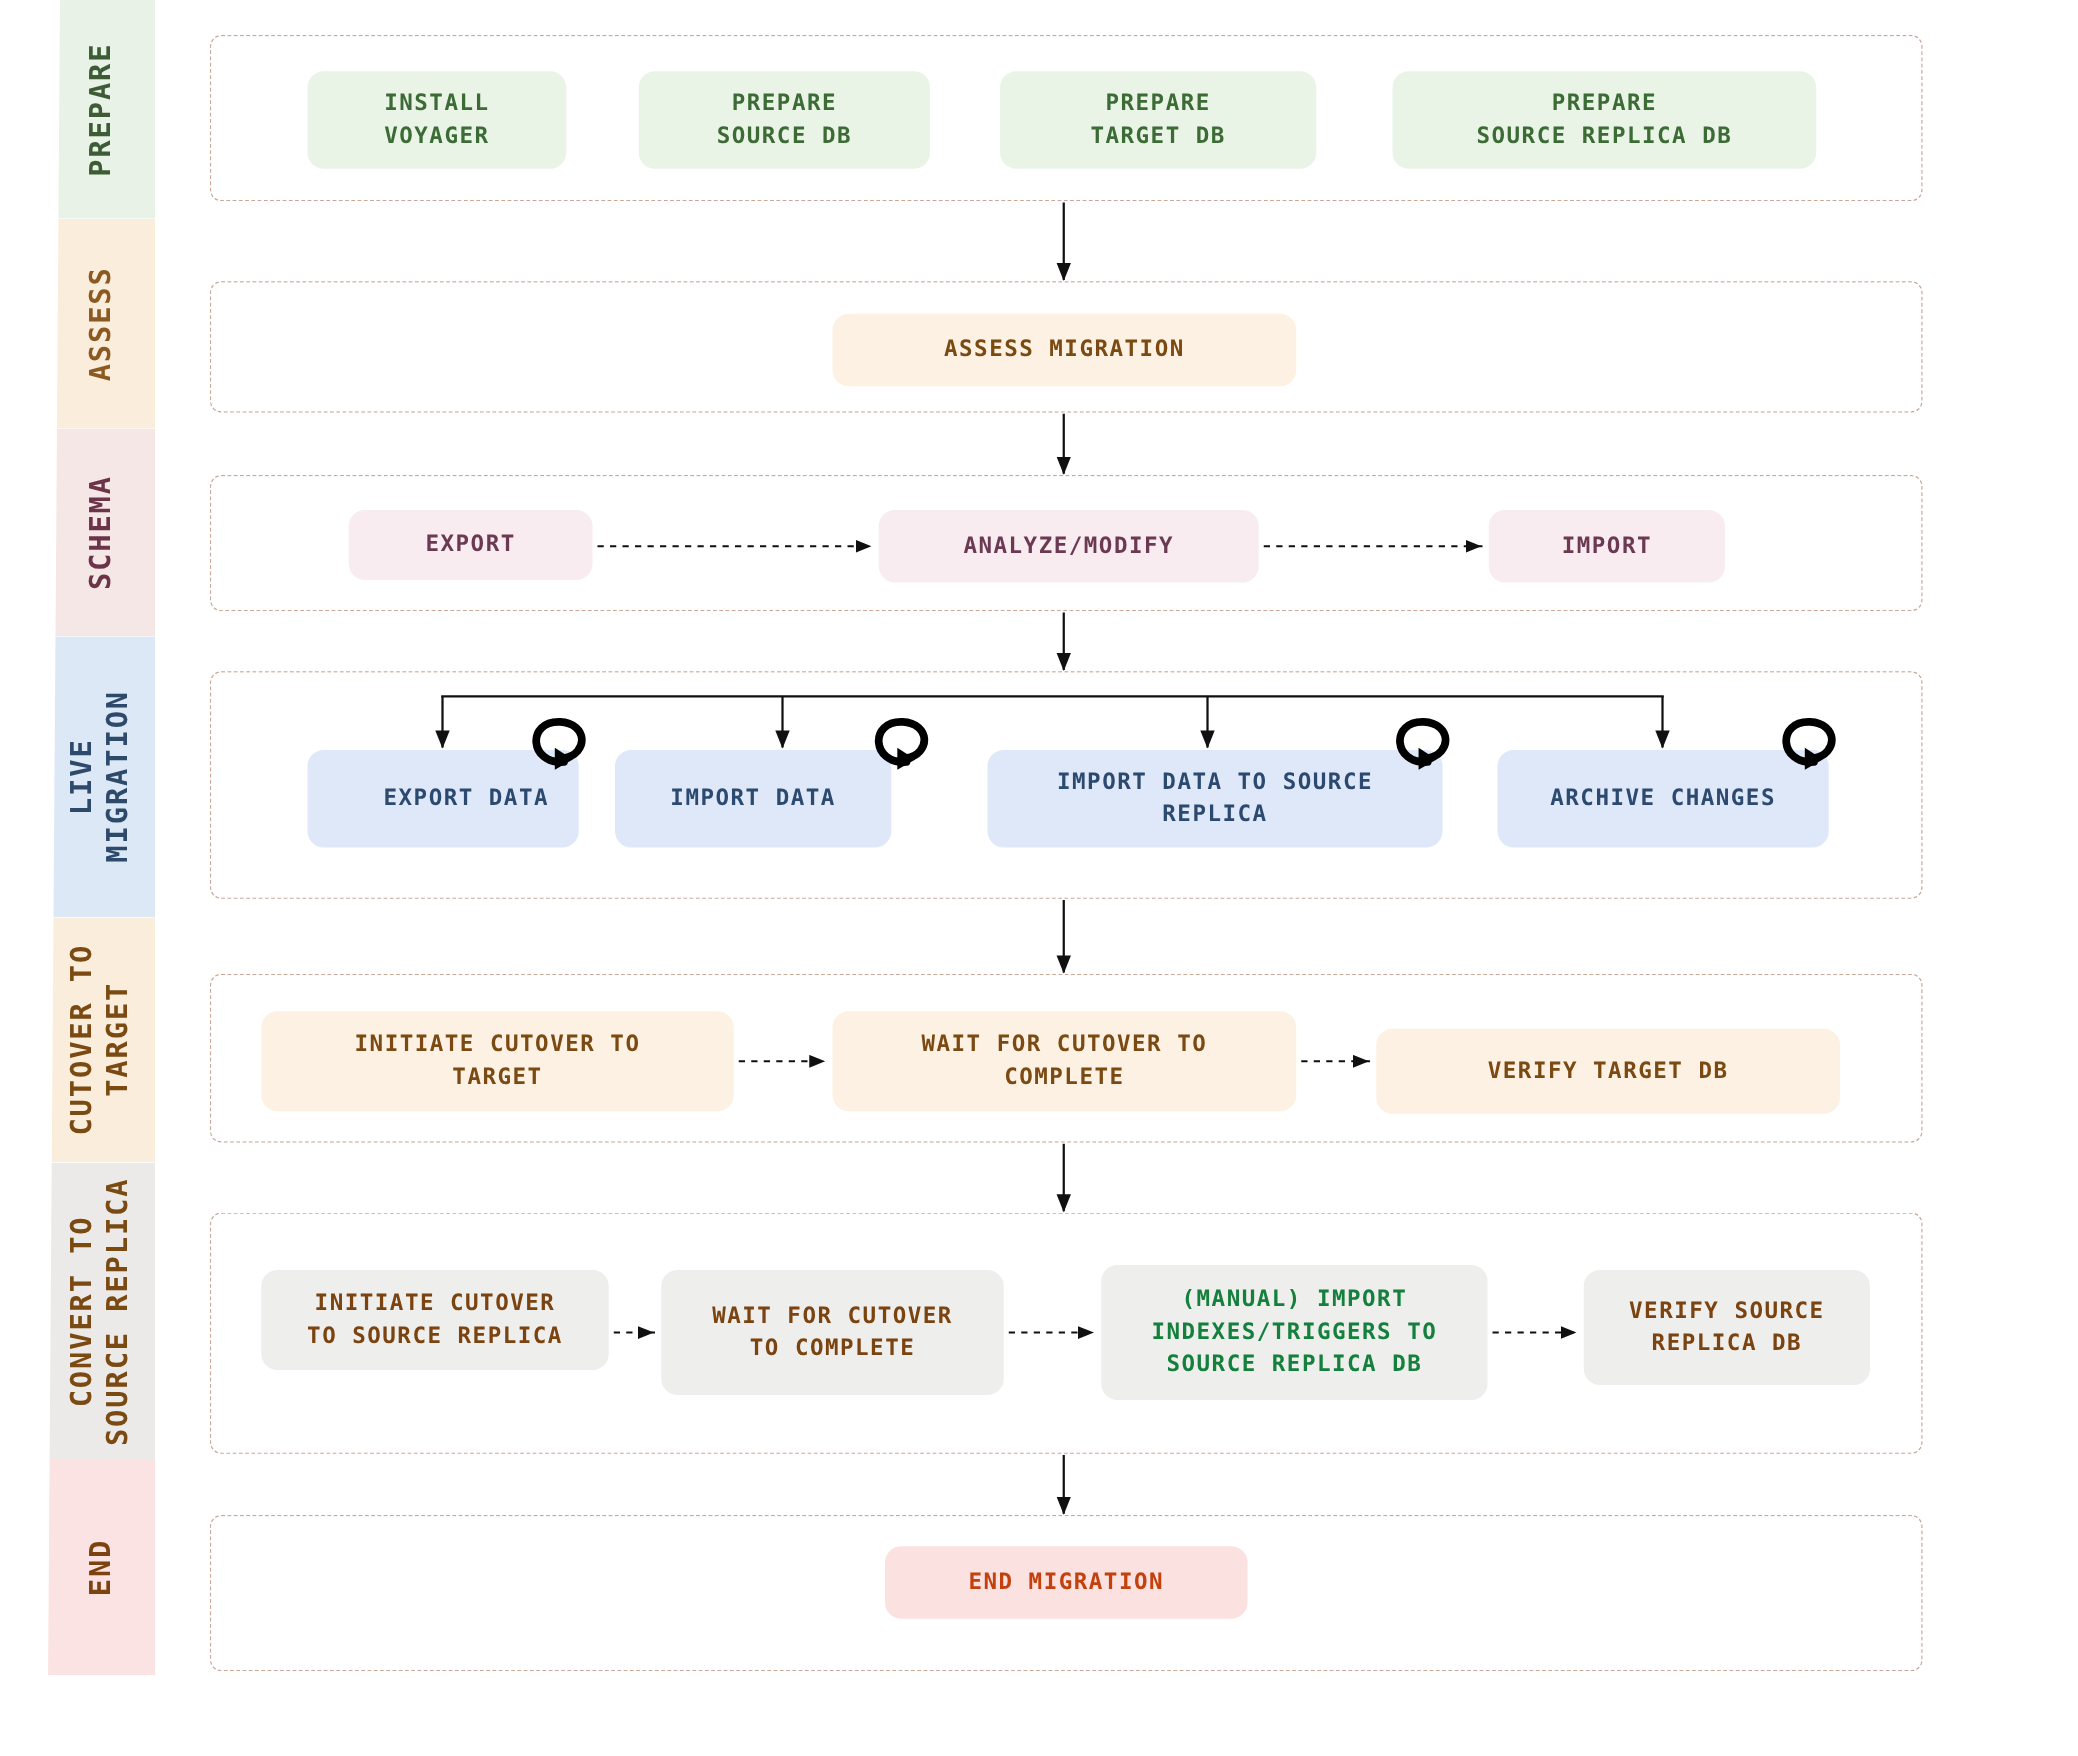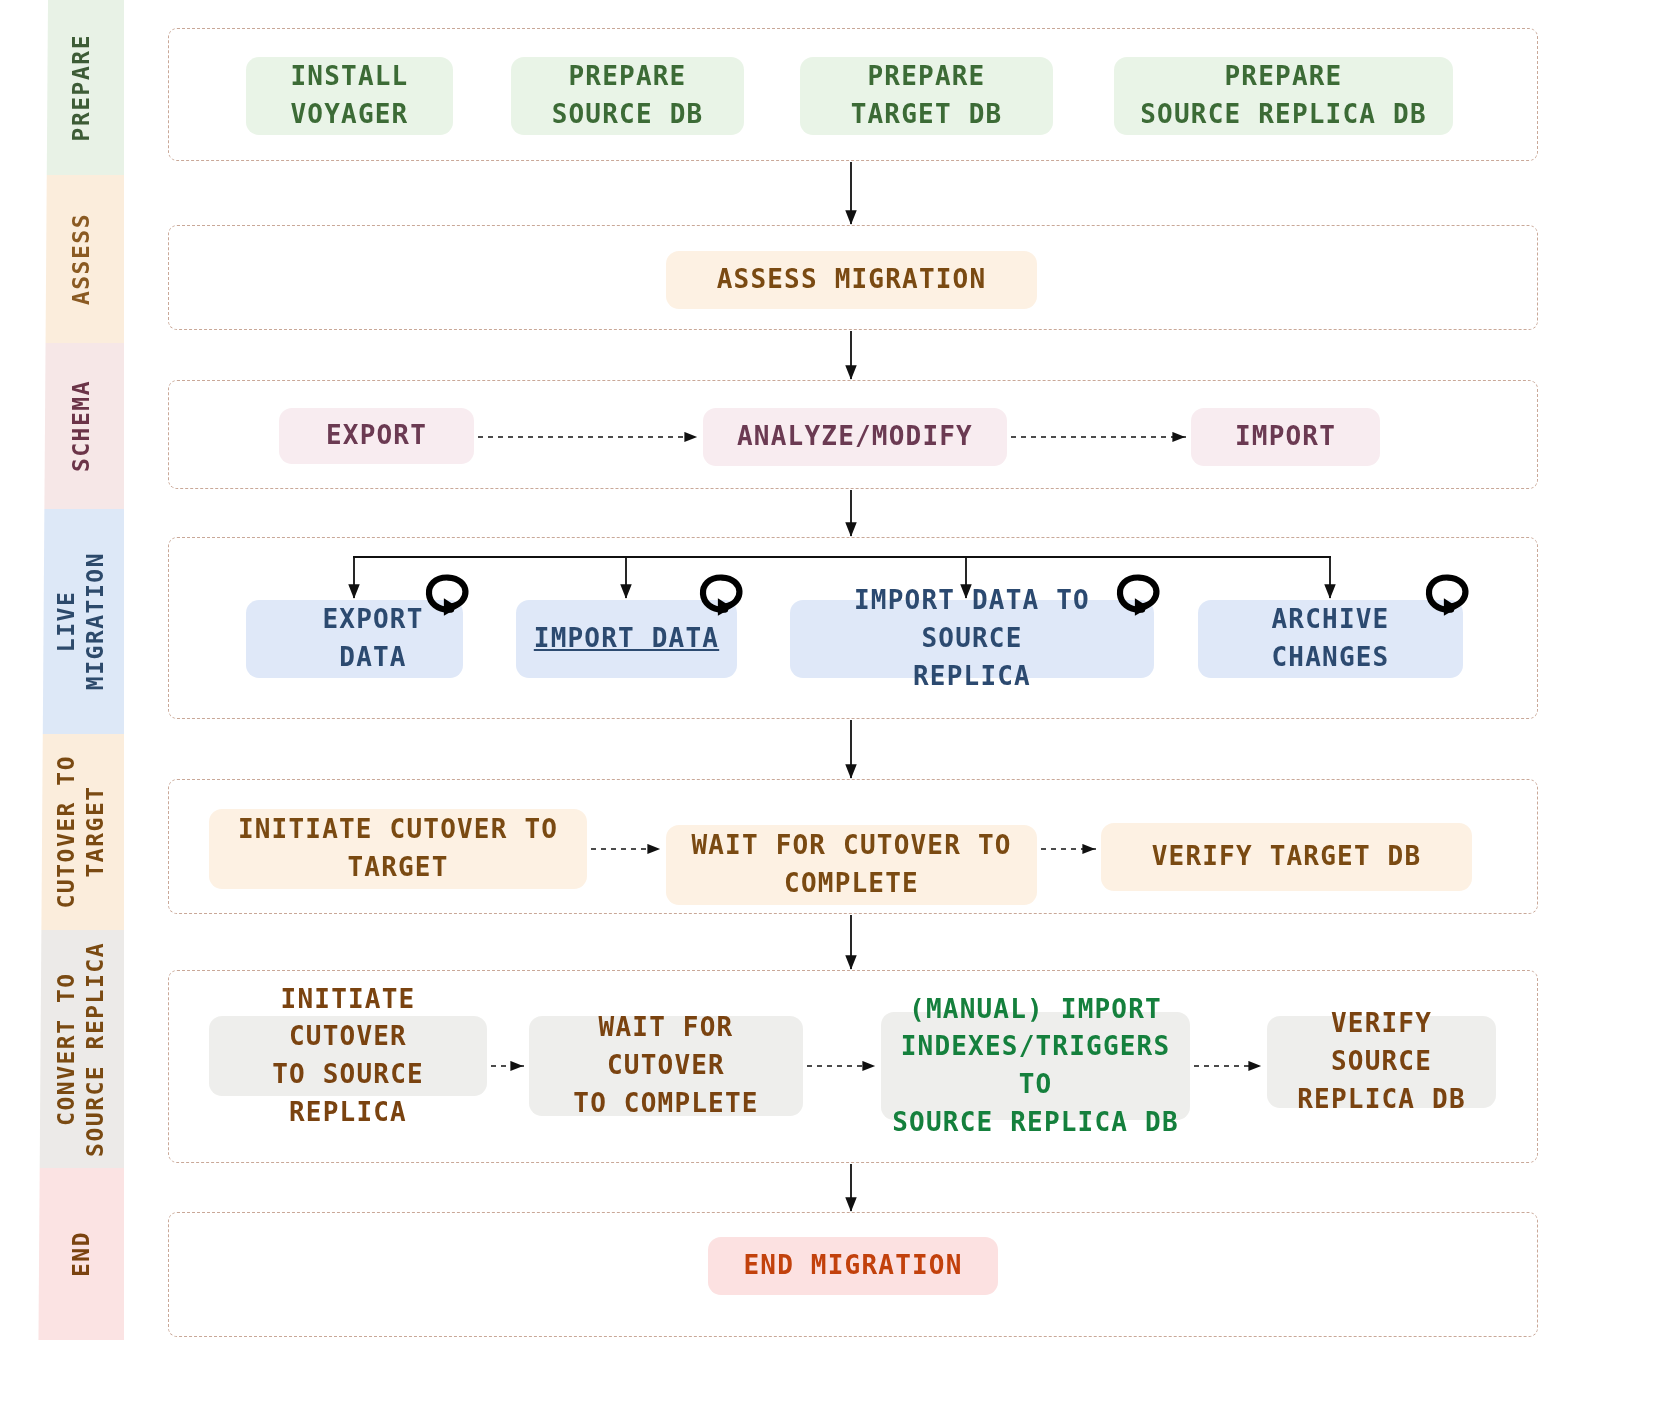--- a/index.html
+++ b/index.html
@@ -54,21 +54,21 @@
   
   .node {
     position: absolute;
     box-sizing: border-box;
     border-radius: 13px;
     display: flex;
     align-items: center;
     justify-content: center;
     text-align: center;
     font-weight: bold;
-    font-size: 26px;
+    font-size: 18px;
     letter-spacing: 1.2px;
     line-height: 1.45;
     white-space: pre-line;
     padding: 4px 8px;
   }
 
   
   #connectors {
     position: absolute;
     left: 0; top: 0;
@@ -122,40 +122,40 @@
     <div class="row-container" style="left: 168px; top: 380px; width: 1370px; height: 109px; border-color: rgb(201, 168, 152);"></div>
     <div class="node" style="left: 279px; top: 408px; width: 195px; height: 56px; background: rgb(248, 236, 240); color: rgb(107, 58, 82);">EXPORT</div>
     <div class="node" style="left: 703px; top: 408px; width: 304px; height: 58px; background: rgb(248, 236, 240); color: rgb(107, 58, 82);">ANALYZE/MODIFY</div>
     <div class="node" style="left: 1191px; top: 408px; width: 189px; height: 58px; background: rgb(248, 236, 240); color: rgb(107, 58, 82);">IMPORT</div>
     <div class="row-container" style="left: 168px; top: 537px; width: 1370px; height: 182px; border-color: rgb(201, 168, 152);"></div>
     <div class="node" style="left: 246px; top: 600px; width: 217px; height: 78px; background: rgb(223, 232, 248); color: rgb(44, 74, 112); padding-left: 45px;">EXPORT DATA</div>
     <svg viewBox="0 0 60 46" style="position: absolute; left: 417px; top: 568px; width: 62px; height: 48px;">
       <path d="M33 40 C 6 42, 4 8, 30 9 C 52 10, 52 34, 33 37" fill="none" stroke="#000" stroke-width="6" stroke-linecap="round"></path>
       <path d="M26 29 L40 38 L26 46 z" fill="#000"></path>
     </svg>
-    <div class="node" style="left: 516px; top: 600px; width: 221px; height: 78px; background: rgb(223, 232, 248); color: rgb(44, 74, 112); text-decoration: underline;">IMPORT DATA</div>
+    <div class="node" style="left: 492px; top: 600px; width: 221px; height: 78px; background: rgb(223, 232, 248); color: rgb(44, 74, 112);">IMPORT DATA</div>
     <svg viewBox="0 0 60 46" style="position: absolute; left: 691px; top: 568px; width: 62px; height: 48px;">
       <path d="M33 40 C 6 42, 4 8, 30 9 C 52 10, 52 34, 33 37" fill="none" stroke="#000" stroke-width="6" stroke-linecap="round"></path>
       <path d="M26 29 L40 38 L26 46 z" fill="#000"></path>
     </svg>
     <div class="node" style="left: 790px; top: 600px; width: 364px; height: 78px; background: rgb(223, 232, 248); color: rgb(44, 74, 112);">IMPORT DATA TO SOURCE
 REPLICA</div>
     <svg viewBox="0 0 60 46" style="position: absolute; left: 1108px; top: 568px; width: 62px; height: 48px;">
       <path d="M33 40 C 6 42, 4 8, 30 9 C 52 10, 52 34, 33 37" fill="none" stroke="#000" stroke-width="6" stroke-linecap="round"></path>
       <path d="M26 29 L40 38 L26 46 z" fill="#000"></path>
     </svg>
     <div class="node" style="left: 1198px; top: 600px; width: 265px; height: 78px; background: rgb(223, 232, 248); color: rgb(44, 74, 112);">ARCHIVE CHANGES</div>
     <svg viewBox="0 0 60 46" style="position: absolute; left: 1417px; top: 568px; width: 62px; height: 48px;">
       <path d="M33 40 C 6 42, 4 8, 30 9 C 52 10, 52 34, 33 37" fill="none" stroke="#000" stroke-width="6" stroke-linecap="round"></path>
       <path d="M26 29 L40 38 L26 46 z" fill="#000"></path>
     </svg>
     <div class="row-container" style="left: 168px; top: 779px; width: 1370px; height: 135px; border-color: rgb(201, 168, 152);"></div>
     <div class="node" style="left: 209px; top: 809px; width: 378px; height: 80px; background: rgb(253, 241, 227); color: rgb(122, 74, 18);">INITIATE CUTOVER TO
 TARGET</div>
-    <div class="node" style="left: 666px; top: 809px; width: 371px; height: 80px; background: rgb(253, 241, 227); color: rgb(122, 74, 18); margin-top: 16px;">WAIT FOR CUTOVER TO
+    <div class="node" style="left: 666px; top: 809px; width: 371px; height: 80px; background: rgb(253, 241, 227); color: rgb(122, 74, 18);">WAIT FOR CUTOVER TO
 COMPLETE</div>
     <div class="node" style="left: 1101px; top: 823px; width: 371px; height: 68px; background: rgb(253, 241, 227); color: rgb(122, 74, 18);">VERIFY TARGET DB</div>
     <div class="row-container" style="left: 168px; top: 970px; width: 1370px; height: 193px; border-color: rgb(201, 168, 152);"></div>
     <div class="node" style="left: 209px; top: 1016px; width: 278px; height: 80px; background: rgb(238, 238, 236); color: rgb(122, 67, 16);">INITIATE CUTOVER
 TO SOURCE REPLICA</div>
     <div class="node" style="left: 529px; top: 1016px; width: 274px; height: 100px; background: rgb(238, 238, 236); color: rgb(122, 67, 16);">WAIT FOR CUTOVER
 TO COMPLETE</div>
     <div class="node" style="left: 881px; top: 1012px; width: 309px; height: 108px; background: rgb(238, 238, 236); color: #15803d;">(MANUAL) IMPORT
 INDEXES/TRIGGERS TO
 SOURCE REPLICA DB</div>

